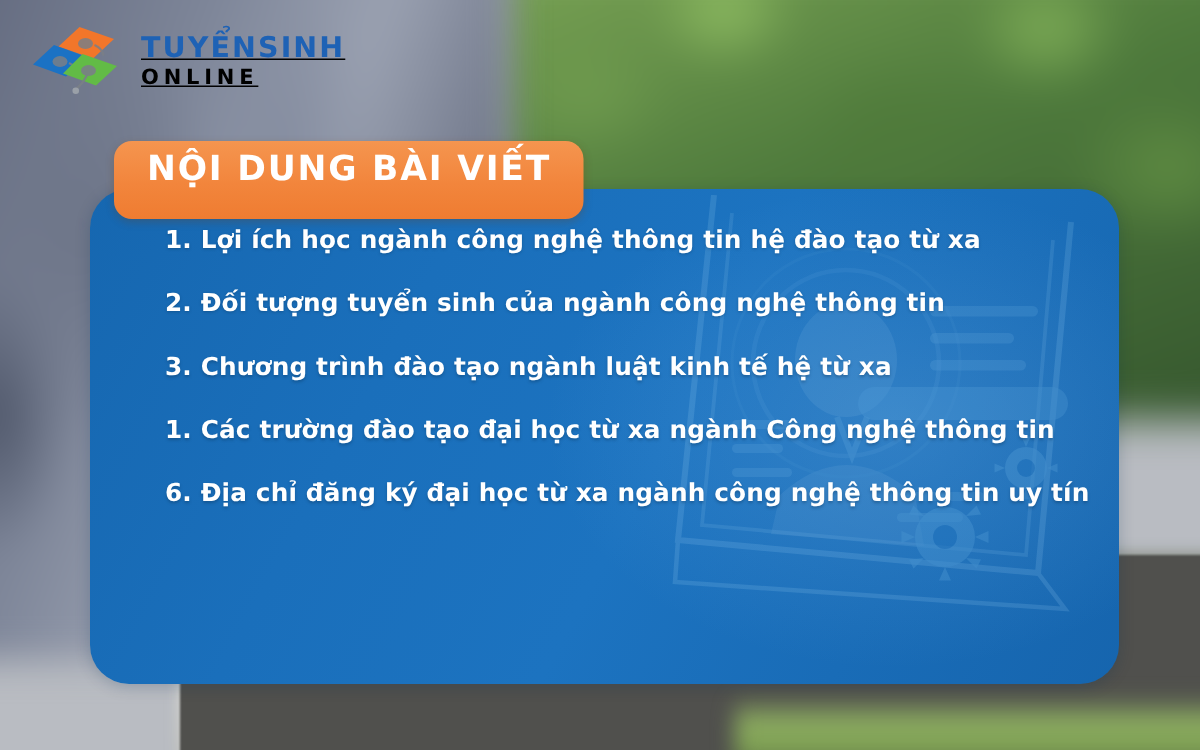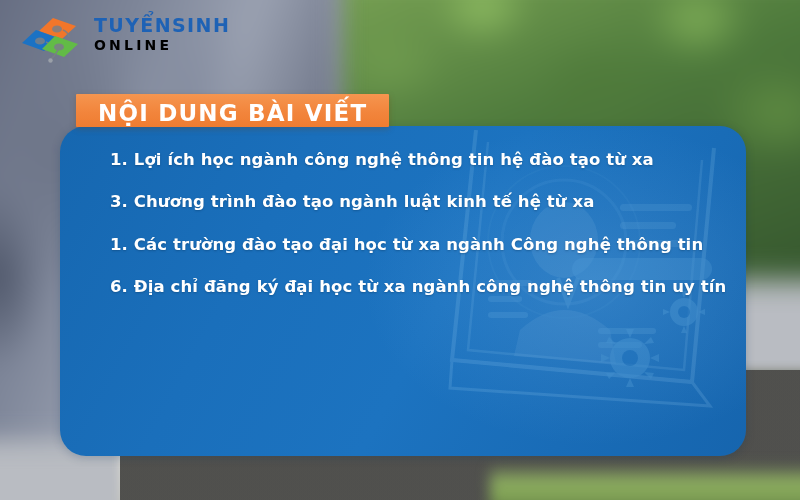--- a/index.html
+++ b/index.html
@@ -83,22 +83,23 @@
     right: -20px; bottom: -10px; width: 330px; height: 46px;
     background: linear-gradient(180deg, rgba(125,160,88,.0) 0%, #8fb061 40%, #6f9049 100%);
     filter: blur(7px);
   }
 
   
   .logo {
     position: absolute;
     left: 22px; top: 14px;
     display: flex;
-    align-items: flex-start;
+    align-items: center;
     gap: 10px;
+    text-decoration: underline;
   }
   .logo-mark { position: relative; width: 62px; height: 52px; }
   .logo-mark svg { display: block; }
   .logo-text { line-height: 1; padding-top: 2px; }
   .logo-line1 {
     font-size: 19px;
     font-weight: 700;
     letter-spacing: 1.4px;
     color: #1e62b5;
     white-space: nowrap;
@@ -144,22 +145,22 @@
     white-space: nowrap;
     margin-bottom: 22.5px;
     text-shadow: 0 1px 2px rgba(8,45,80,.35);
   }
   .list-item:last-child { margin-bottom: 16px; }
 
   
   .title-banner {
     position: absolute;
     left: 76px; top: 94px;
-    padding: 7px 22px 1px 22px;
-    border-radius: 1px;
+    padding: 7px 22px 20px 22px;
+    border-radius: 12px;
     background: linear-gradient(180deg, #f5954f 0%, #f2853c 55%, #ef7c31 100%);
     color: #ffffff;
     font-size: 23px;
     font-weight: 700;
     letter-spacing: 1.2px;
     line-height: 1.1;
     white-space: nowrap;
     box-shadow: 0 2px 6px rgba(120,60,10,.28);
   }
 </style>
@@ -237,20 +238,21 @@
           <path d="M238 228 m-20 0 a20 20 0 1 0 40 0 a20 20 0 1 0 -40 0 M238 208 l4 -9 l-8 0 z M238 248 l4 9 l-8 0 z M218 228 l-9 -4 l0 8 z M258 228 l9 -4 l0 8 z M224 214 l-7 -7 l-3 6 z M252 242 l7 7 l3 -6 z M252 214 l7 -7 l3 6 z M224 242 l-7 7 l-3 -6 z"></path>
           <circle cx="238" cy="228" r="8" fill="#1a6fbb"></circle>
           <path d="M292 182 m-14 0 a14 14 0 1 0 28 0 a14 14 0 1 0 -28 0 M292 168 l3 -7 l-6 0 z M292 196 l3 7 l-6 0 z M278 182 l-7 -3 l0 6 z M306 182 l7 -3 l0 6 z"></path>
           <circle cx="292" cy="182" r="6" fill="#1a6fbb"></circle>
         </g>
       </svg>
     </div>
 
     <div class="panel-list">
       <div class="list-item">1. Lợi ích học ngành công nghệ thông tin hệ đào tạo từ xa</div>
+      <div class="list-item">2. Đối tượng tuyển sinh của ngành công nghệ thông tin</div>
       <div class="list-item">3. Chương trình đào tạo ngành luật kinh tế hệ từ xa</div>
       <div class="list-item">1. Các trường đào tạo đại học từ xa ngành Công nghệ thông tin</div>
       <div class="list-item">6. Địa chỉ đăng ký đại học từ xa ngành công nghệ thông tin uy tín</div>
     </div>
   </div>
 
   <div class="title-banner">NỘI DUNG BÀI VIẾT</div>
 
 </div>
 

